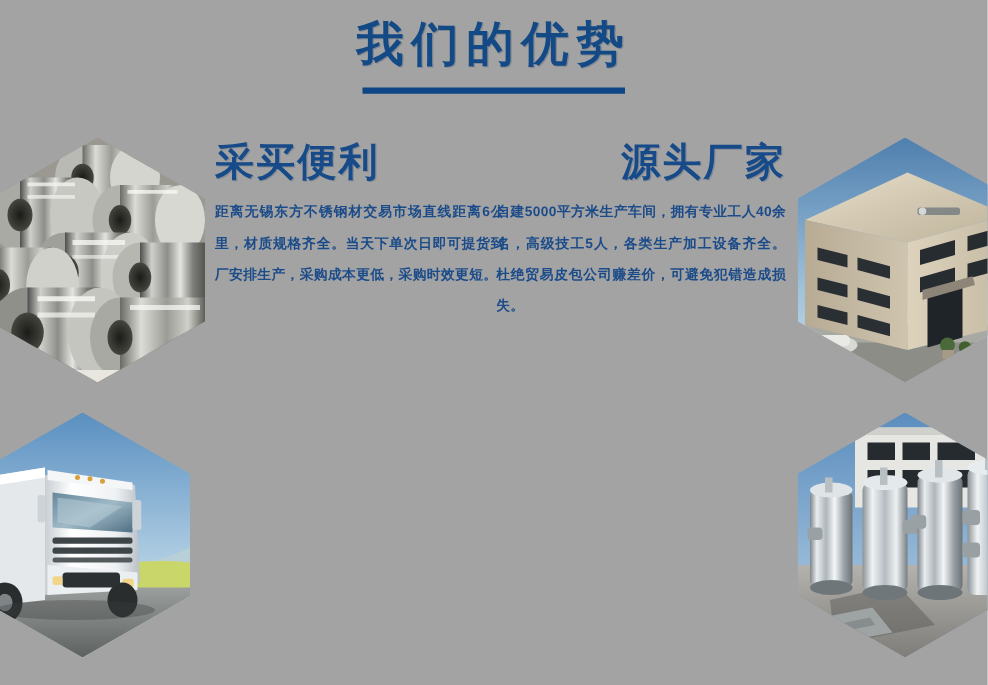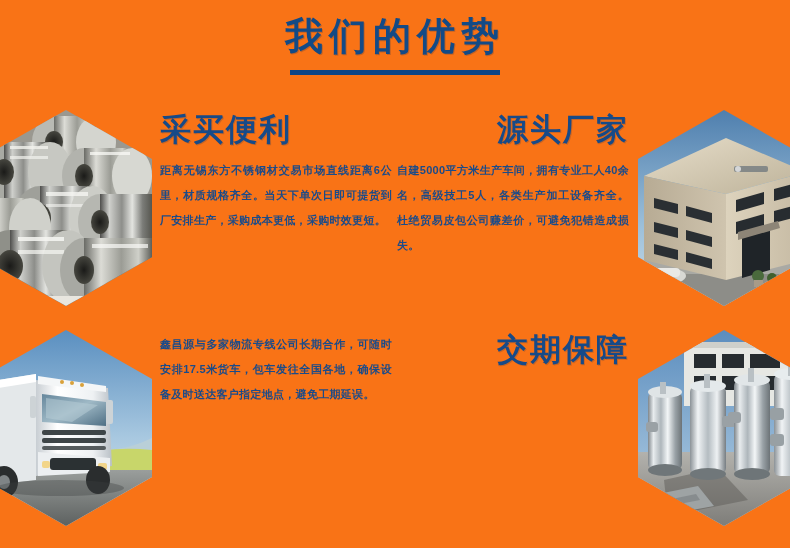--- a/index.html
+++ b/index.html
@@ -12,21 +12,21 @@
     background: #ffffff;
     font-family: "Liberation Sans", "DejaVu Sans", sans-serif;
     overflow: hidden;
     position: relative;
   }
 
   .page {
     position: relative;
     width: 790px;
     height: 548px;
-    background: #f97316;
+    background: #a3a3a3;
   }
 
   
   .title-wrap {
     position: absolute;
     top: 12px;
     left: 0;
     width: 790px;
     text-align: center;
   }
@@ -53,21 +53,21 @@
     left: 0;
     width: 790px;
     height: 460px;
   }
 
   .feature {
     position: absolute;
     width: 395px;
     height: 222px;
   }
-  .f1 { left: 0;   top: 8px; }
+  .f1 { left: 12px;   top: 8px; }
   .f2 { left: 395px; top: 8px; }
   .f3 { left: 0;   top: 228px; }
   .f4 { left: 395px; top: 228px; }
 
   
   .hex {
     position: absolute;
     width: 172px;
     height: 196px;
     -webkit-clip-path: polygon(50% 0%, 100% 25%, 100% 75%, 50% 100%, 0% 75%, 0% 25%);
@@ -364,21 +364,20 @@
 
           <ellipse cx="24" cy="152" rx="14" ry="16" fill="#2a2d2e"></ellipse>
           <ellipse cx="24" cy="152" rx="6" ry="7" fill="#7f8486"></ellipse>
           <ellipse cx="118" cy="150" rx="12" ry="14" fill="#2a2d2e"></ellipse>
 
           <ellipse cx="80" cy="158" rx="64" ry="8" fill="#3b3f40" opacity="0.35"></ellipse>
         </svg>
       </div>
 
       <div class="copy copy-left">
-        <p class="body-text">鑫昌源与多家物流专线公司长期合作，可随时安排17.5米货车，包车发往全国各地，确保设备及时送达客户指定地点，避免工期延误。</p>
       </div>
     </div>
 
     <div class="feature f4">
 
       <div class="hex hex-right">
         <svg class="hex-img" viewBox="0 0 172 196" preserveAspectRatio="xMidYMid slice">
           <defs>
             <linearGradient id="skyK" x1="0" y1="0" x2="0" y2="1">
               <stop offset="0%" stop-color="#5b8dbe"></stop>
@@ -449,18 +448,17 @@
             <rect x="132" y="78" width="14" height="12" rx="3" fill="#98a0a4"></rect>
             <rect x="132" y="104" width="14" height="12" rx="3" fill="#98a0a4"></rect>
           </g>
 
           <polygon points="0,168 60,156 76,176 0,190" fill="#9ea3a4"></polygon>
           <polygon points="0,176 58,164 62,170 0,182" fill="#7d8284" opacity="0.7"></polygon>
         </svg>
       </div>
 
       <div class="copy copy-right">
-        <span class="heading align-right">交期保障</span>
       </div>
     </div>
 
   </div>
 </div>
 
 </body></html>

